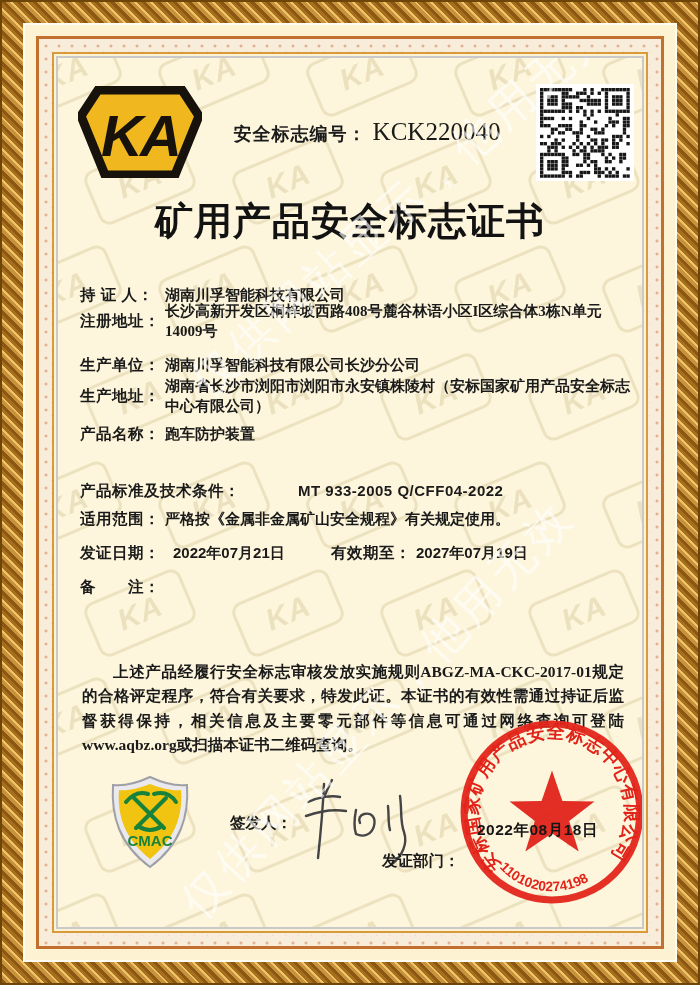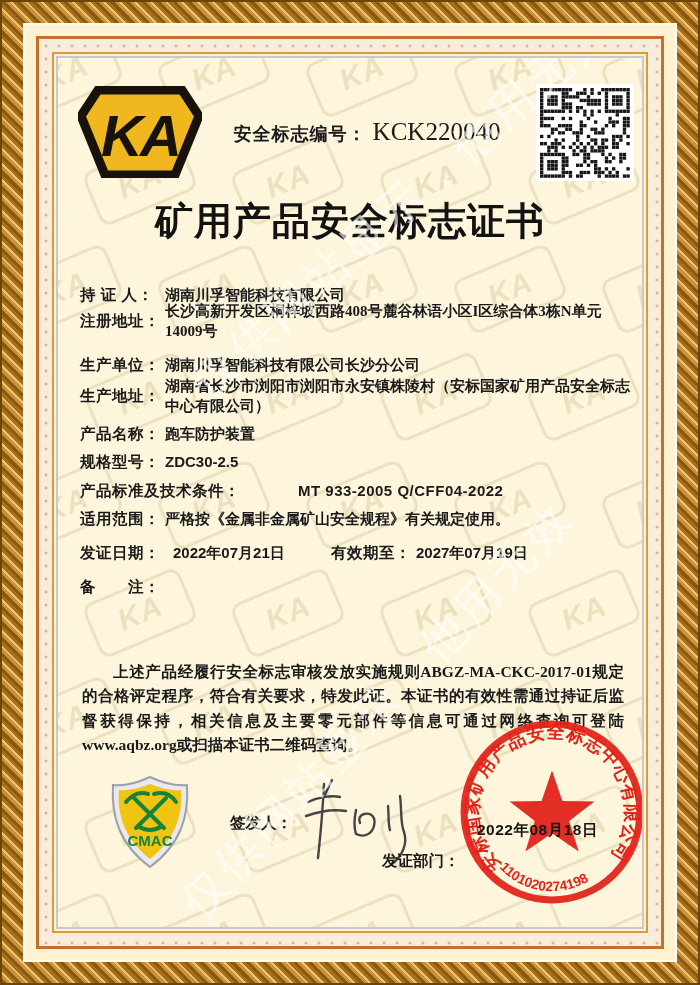--- a/index.html
+++ b/index.html
@@ -464,24 +464,20 @@
           <span class="fvalue kai">湖南川孚智能科技有限公司长沙分公司</span>
         </div>
         <div class="frow r3 center">
           <span class="flabel">生产地址：</span>
           <span class="fvalue kai">湖南省长沙市浏阳市浏阳市永安镇株陵村（安标国家矿用产品安全标志中心有限公司）</span>
         </div>
         <div class="frow r4">
           <span class="flabel">产品名称：</span>
           <span class="fvalue kai">跑车防护装置</span>
         </div>
-        <div class="frow r5">
-          <span class="flabel">规格型号：</span>
-          <span class="fvalue">ZDC30-2.5</span>
-        </div>
         <div class="frow r6">
           <span class="flabel wide">产品标准及技术条件：</span>
           <span class="fvalue">MT 933-2005 Q/CFF04-2022</span>
         </div>
         <div class="frow r7">
           <span class="flabel">适用范围：</span>
           <span class="fvalue kai">严格按《金属非金属矿山安全规程》有关规定使用。</span>
         </div>
         <div class="frow rdates">
           <span class="flabel">发证日期：</span>

